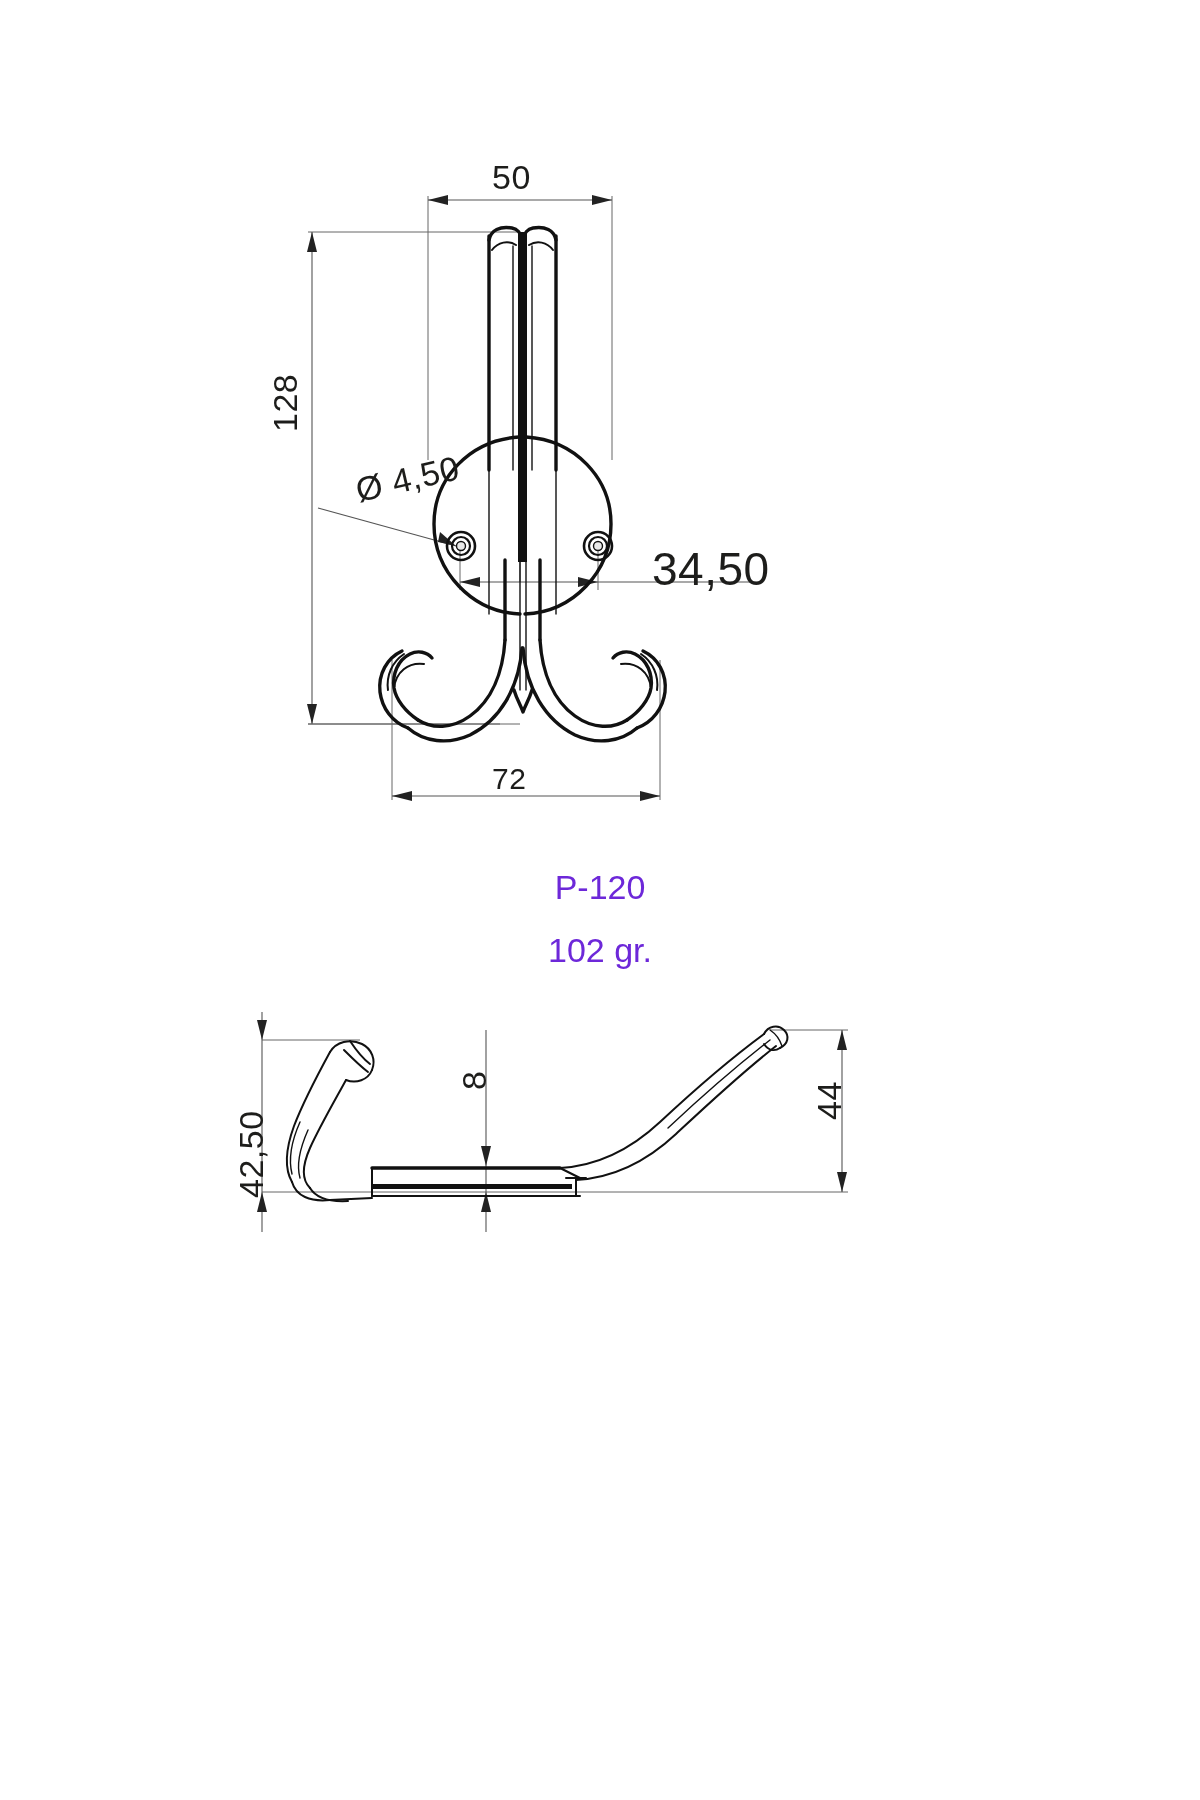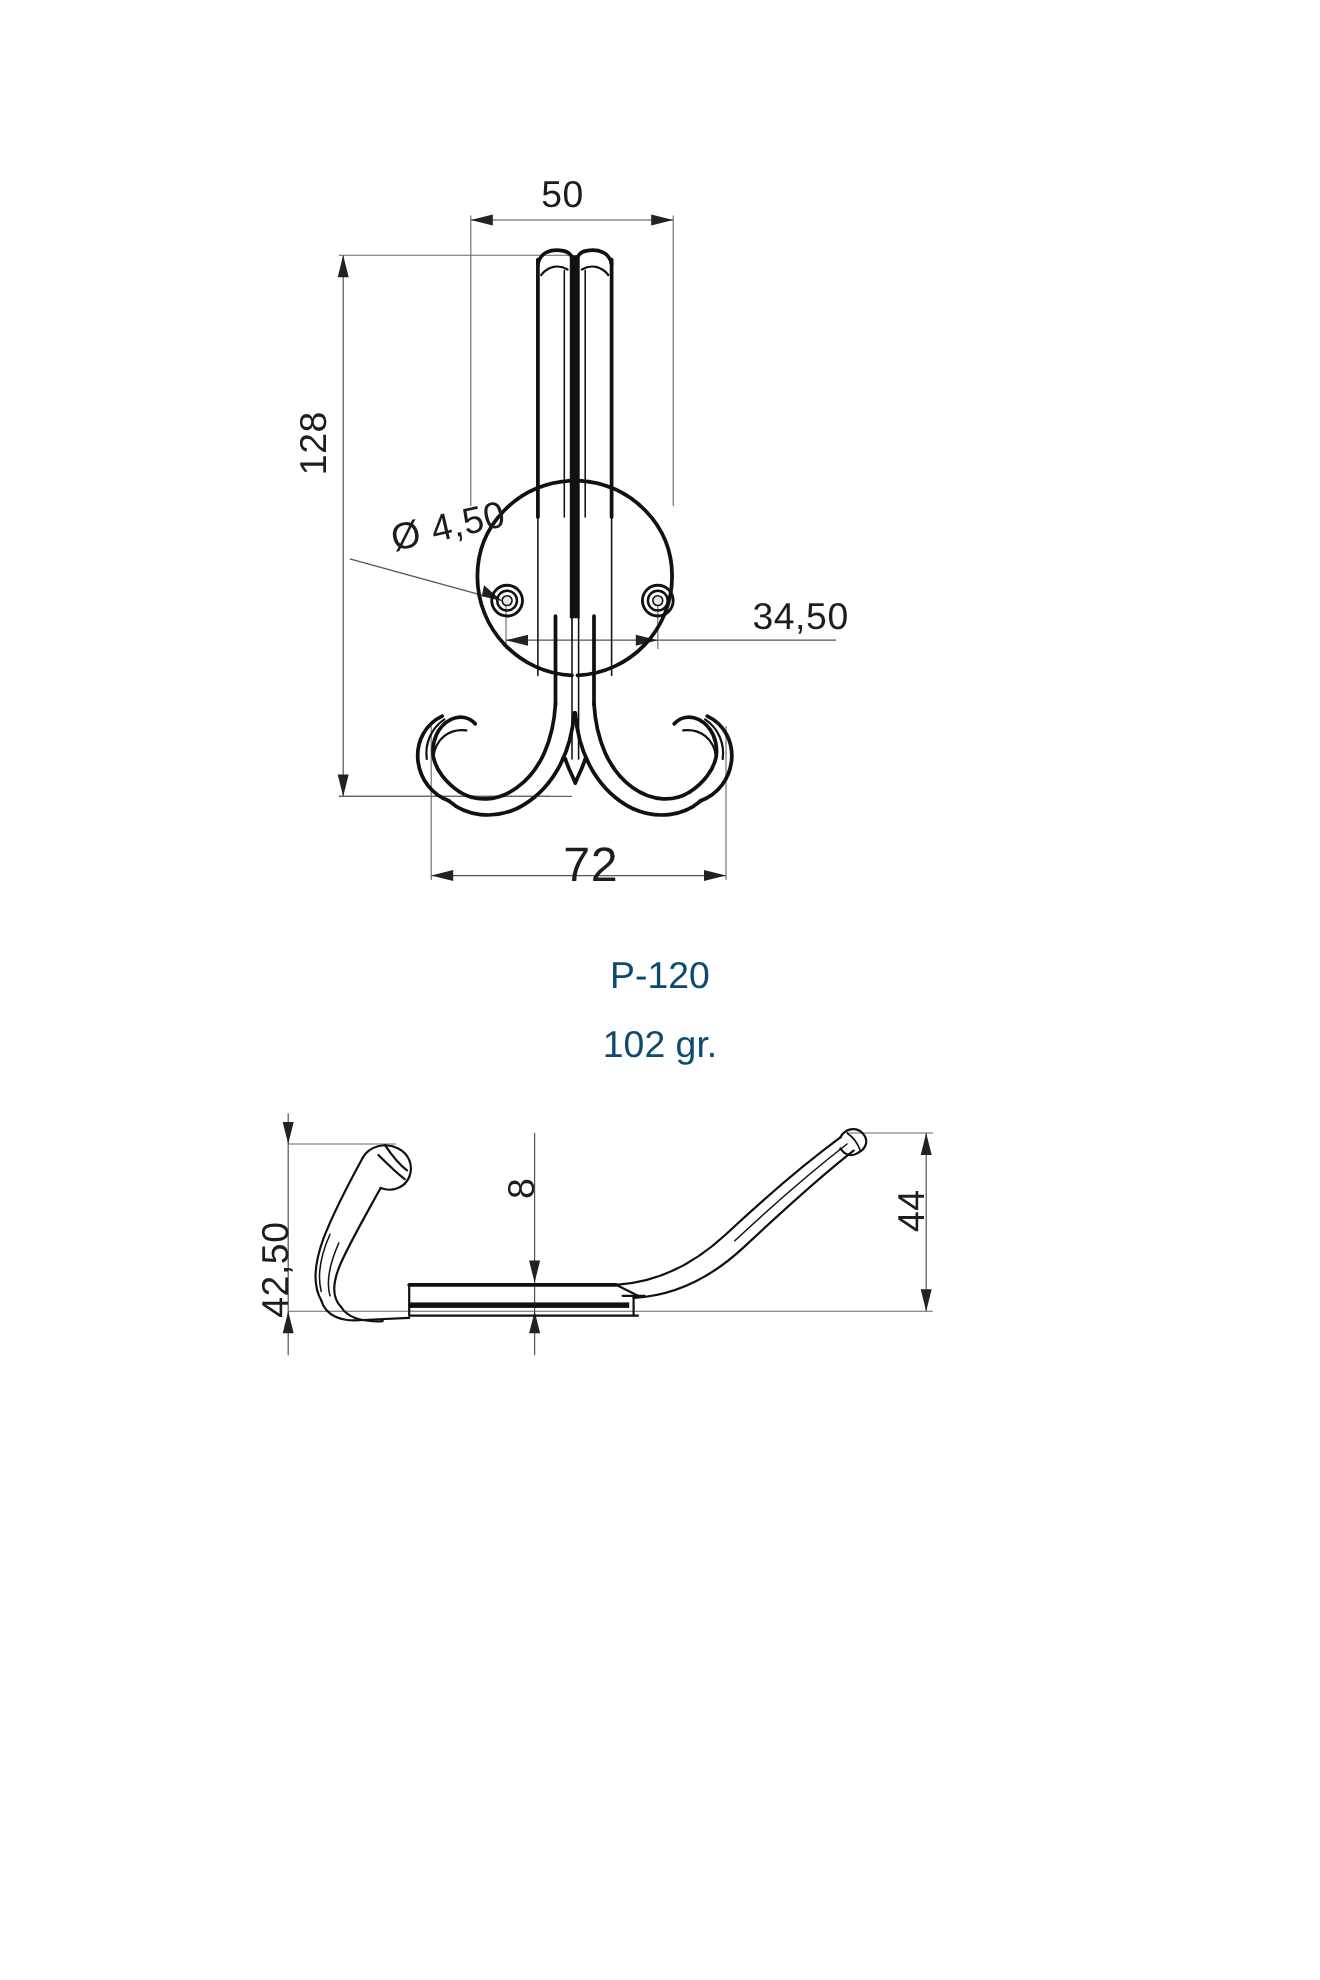--- a/index.html
+++ b/index.html
@@ -31,22 +31,22 @@
   .dim-128 {
     left: 266px; top: 432px; font-size: 34px;
     transform: rotate(-90deg);
     transform-origin: left top;
   }
   .dim-dia {
     left: 352px; top: 472px; font-size: 34px;
     transform: rotate(-13deg);
     transform-origin: left top;
   }
-  .dim-3450 { left: 652px; top: 542px; font-size: 34px; margin-left: 32px; }
-  .dim-72 { left: 512px; top: 762px; font-size: 44px; }
+  .dim-3450 { left: 652px; top: 542px; font-size: 46px; }
+  .dim-72 { left: 492px; top: 762px; font-size: 30px; }
   .dim-4250 {
     left: 232px; top: 1198px; font-size: 34px;
     transform: rotate(-90deg);
     transform-origin: left top;
   }
   .dim-8 {
     left: 455px; top: 1090px; font-size: 34px;
     transform: rotate(-90deg);
     transform-origin: left top;
   }
@@ -54,21 +54,21 @@
     left: 810px; top: 1120px; font-size: 34px;
     transform: rotate(-90deg);
     transform-origin: left top;
   }
   .part-label {
     position: absolute;
     text-align: center;
     width: 1200px;
     left: 0;
     font-size: 34px;
-    color: #0c4a6e;
+    color: #6d28d9;
   }
   .part-code { top: 868px; }
   .part-weight { top: 912px; margin-top: 19px; }
   svg { position: absolute; left: 0; top: 0; }
   .ln { stroke: #555; stroke-width: 1.1; fill: none; }
   .ln-thin { stroke: #666; stroke-width: 1; fill: none; }
   .body { stroke: #111; stroke-width: 3.4; fill: none; stroke-linecap: round; stroke-linejoin: round; }
   .body-thin { stroke: #111; stroke-width: 2; fill: none; stroke-linecap: round; stroke-linejoin: round; }
   .body-hair { stroke: #111; stroke-width: 1.4; fill: none; stroke-linecap: round; stroke-linejoin: round; }
   .fillblk { fill: #111; stroke: none; }

